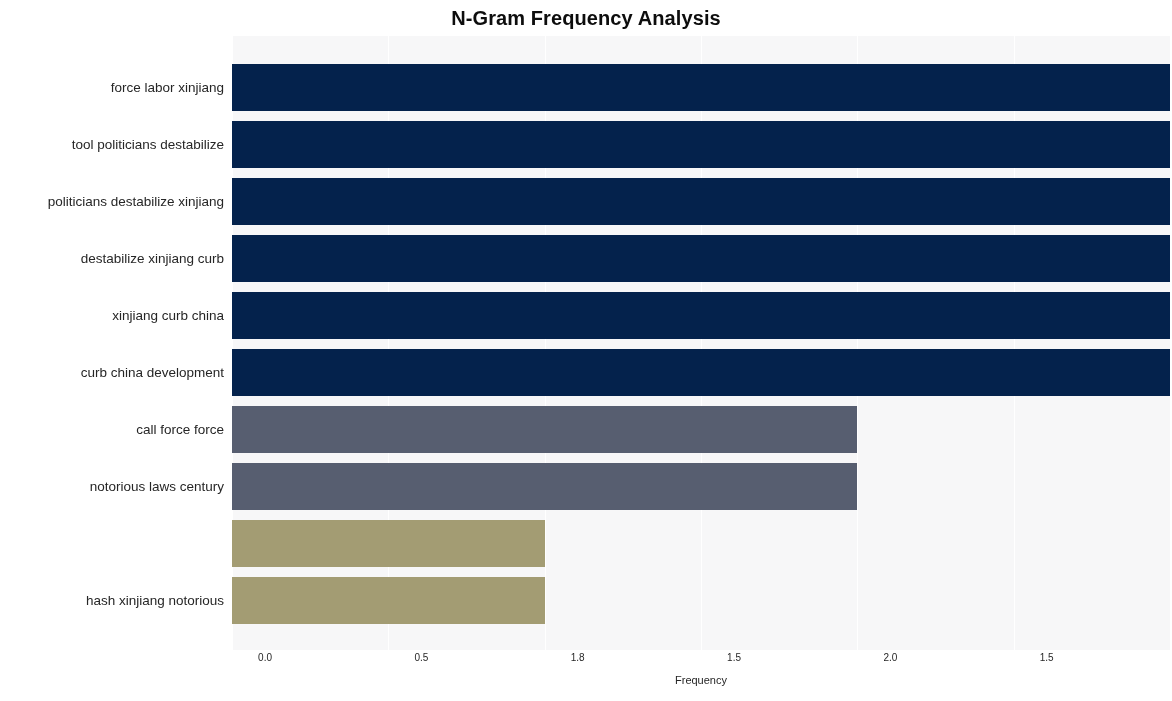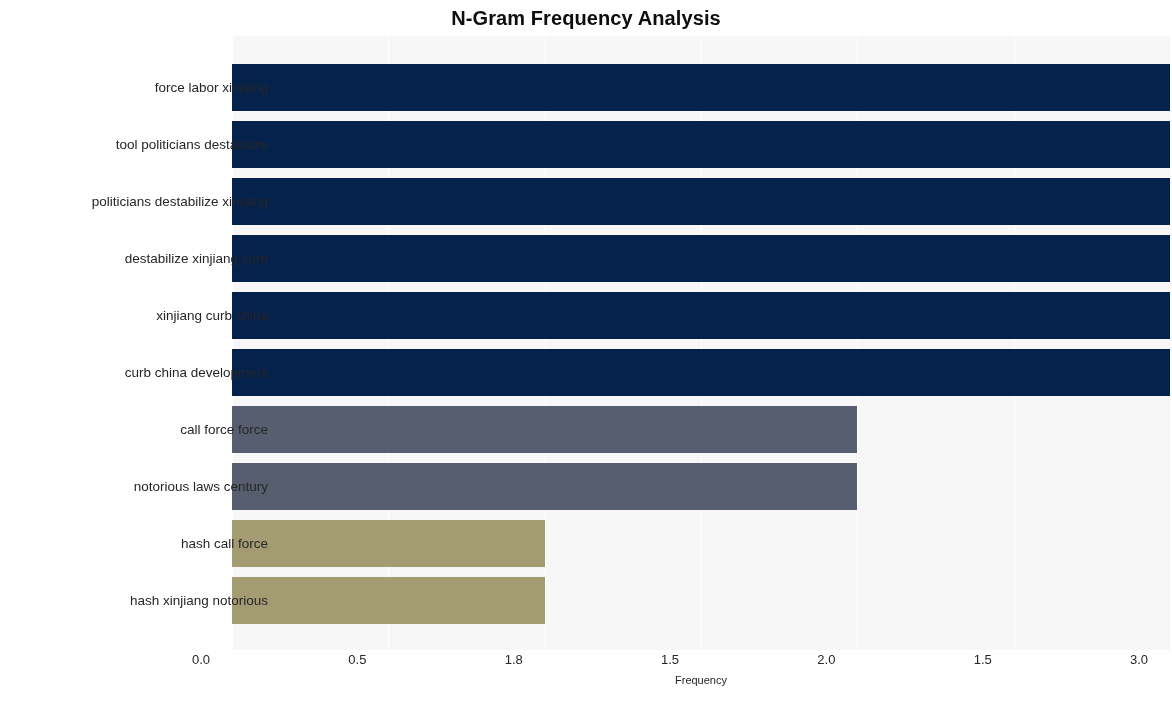--- a/index.html
+++ b/index.html
@@ -75,21 +75,20 @@
     height: 47px;
   }
 
   
   #y-axis-labels {
     position: absolute;
     left: 0;
     top: 36px;
     width: 224px;
     height: 614px;
-    padding-left: 44px;
   }
   .y-tick-label {
     position: absolute;
     right: 0;
     width: 224px;
     text-align: right;
     font-size: 13.5px;
     color: #262626;
     height: 47px;
     line-height: 47px;
@@ -102,22 +101,22 @@
     left: 0;
     top: 652px;
     width: 1172px;
     height: 20px;
   }
   .x-tick-label {
     position: absolute;
     top: 0;
     width: 80px;
     margin-left: -40px;
-    text-align: left;
-    font-size: 13px;
+    text-align: right;
+    font-size: 10px;
     color: #262626;
   }
 
   #x-axis-title {
     position: absolute;
     left: 232px;
     top: 674px;
     width: 938px;
     text-align: center;
     font-size: 11px;
@@ -157,21 +156,20 @@
 
   <div id="y-axis-labels">
       <div class="y-tick-label" style="top: 28px;">force labor xinjiang</div>
       <div class="y-tick-label" style="top: 85px;">tool politicians destabilize</div>
       <div class="y-tick-label" style="top: 142px;">politicians destabilize xinjiang</div>
       <div class="y-tick-label" style="top: 199px;">destabilize xinjiang curb</div>
       <div class="y-tick-label" style="top: 256px;">xinjiang curb china</div>
       <div class="y-tick-label" style="top: 313px;">curb china development</div>
       <div class="y-tick-label" style="top: 370px;">call force force</div>
       <div class="y-tick-label" style="top: 427px; margin-left: 48px;">notorious laws century</div>
-      <div class="y-tick-label" style="top: 484px;">hash call force</div>
       <div class="y-tick-label" style="top: 541px;">hash xinjiang notorious</div>
     </div>
 
   <div id="x-axis-labels">
       <div class="x-tick-label" style="left: 232px;">0.0</div>
       <div class="x-tick-label" style="left: 388.333px;">0.5</div>
       <div class="x-tick-label" style="left: 544.667px;">1.8</div>
       <div class="x-tick-label" style="left: 701px;">1.5</div>
       <div class="x-tick-label" style="left: 857.333px;">2.0</div>
       <div class="x-tick-label" style="left: 1013.67px;">1.5</div>

